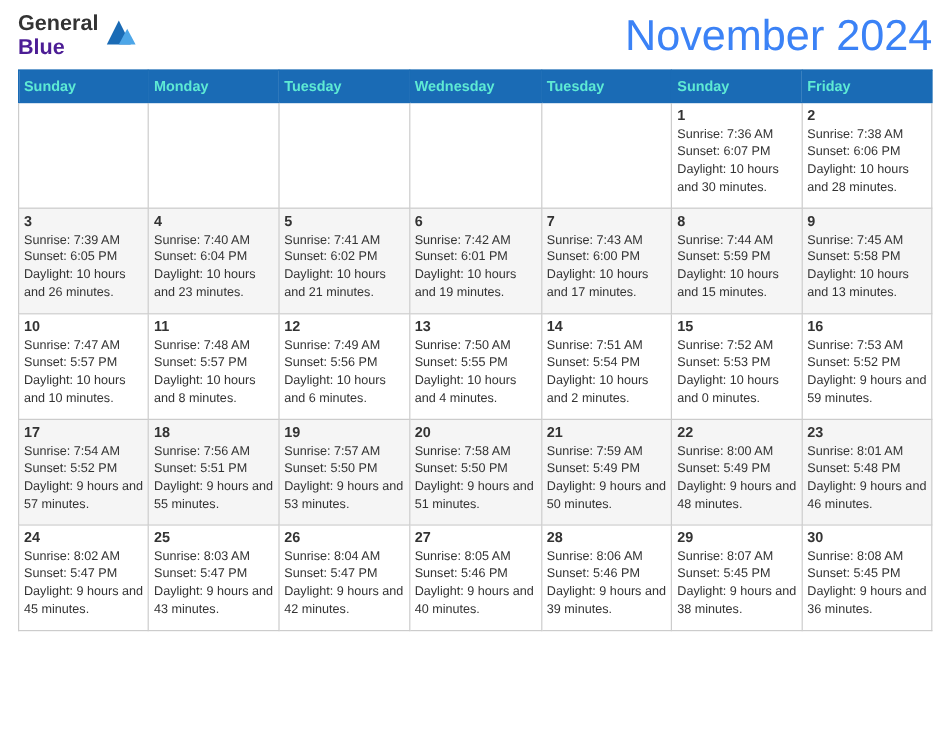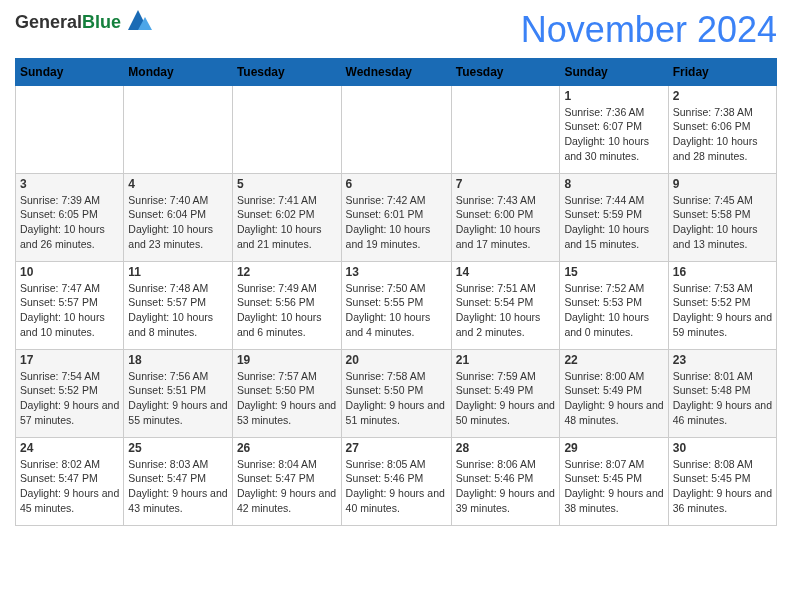--- a/index.html
+++ b/index.html
@@ -16,32 +16,32 @@
       align-items: flex-start;
       margin-bottom: 8px;
     }
     .logo {
       display: flex;
       align-items: center;
       gap: 0px;
     }
     .logo-text {
       display: flex;
-      flex-direction: row;
+      flex-direction: column;
       line-height: 1.1;
     }
     .logo-general {
       font-size: 18px;
       font-weight: bold;
       color: #333;
     }
     .logo-blue {
       font-size: 18px;
       font-weight: bold;
-      color: #15803d;
+      color: #4c1d95;
     }
     .logo-icon {
       width: 30px;
       height: 30px;
       margin-left: 2px;
       margin-top: -5px;
     }
     .title-area {
       text-align: right;
     }
@@ -55,21 +55,21 @@
       font-size: 16px;
       color: #555;
     }
     .calendar-table {
       width: 100%;
       border-collapse: collapse;
       font-size: 11px;
     }
     .calendar-table th {
       background-color: #1a6bb5;
-      color: #000000;
+      color: #5eead4;
       padding: 6px 4px;
       text-align: left;
       font-size: 12px;
       border: 1px solid #1a6bb5;
     }
     .calendar-table td {
       border: 1px solid #ccc;
       vertical-align: top;
       padding: 3px 4px;
       height: 88px;

